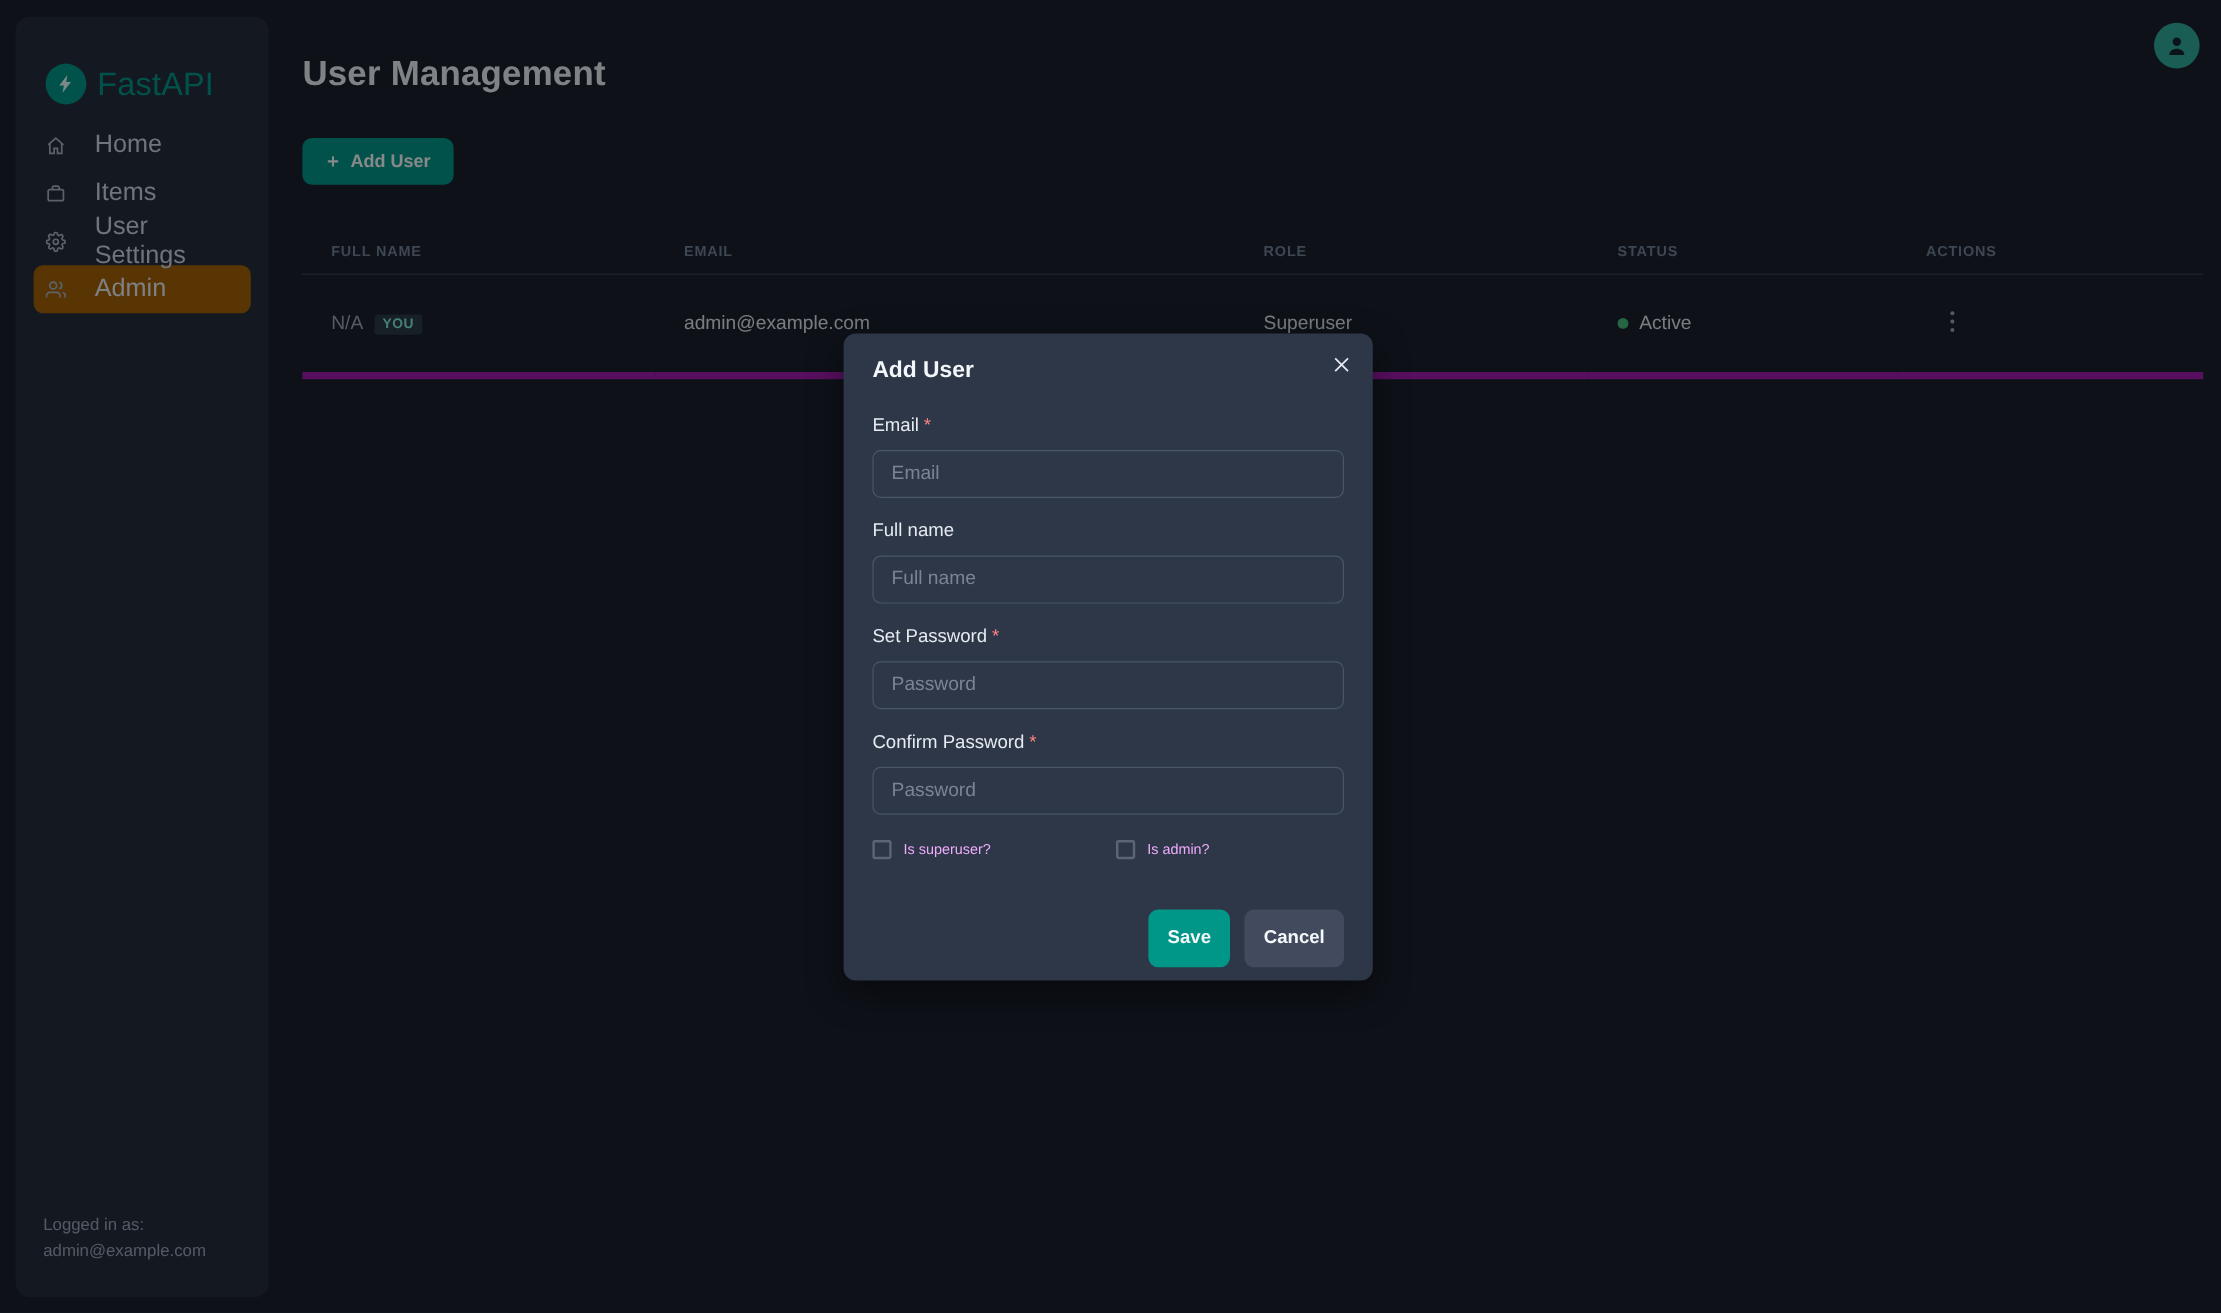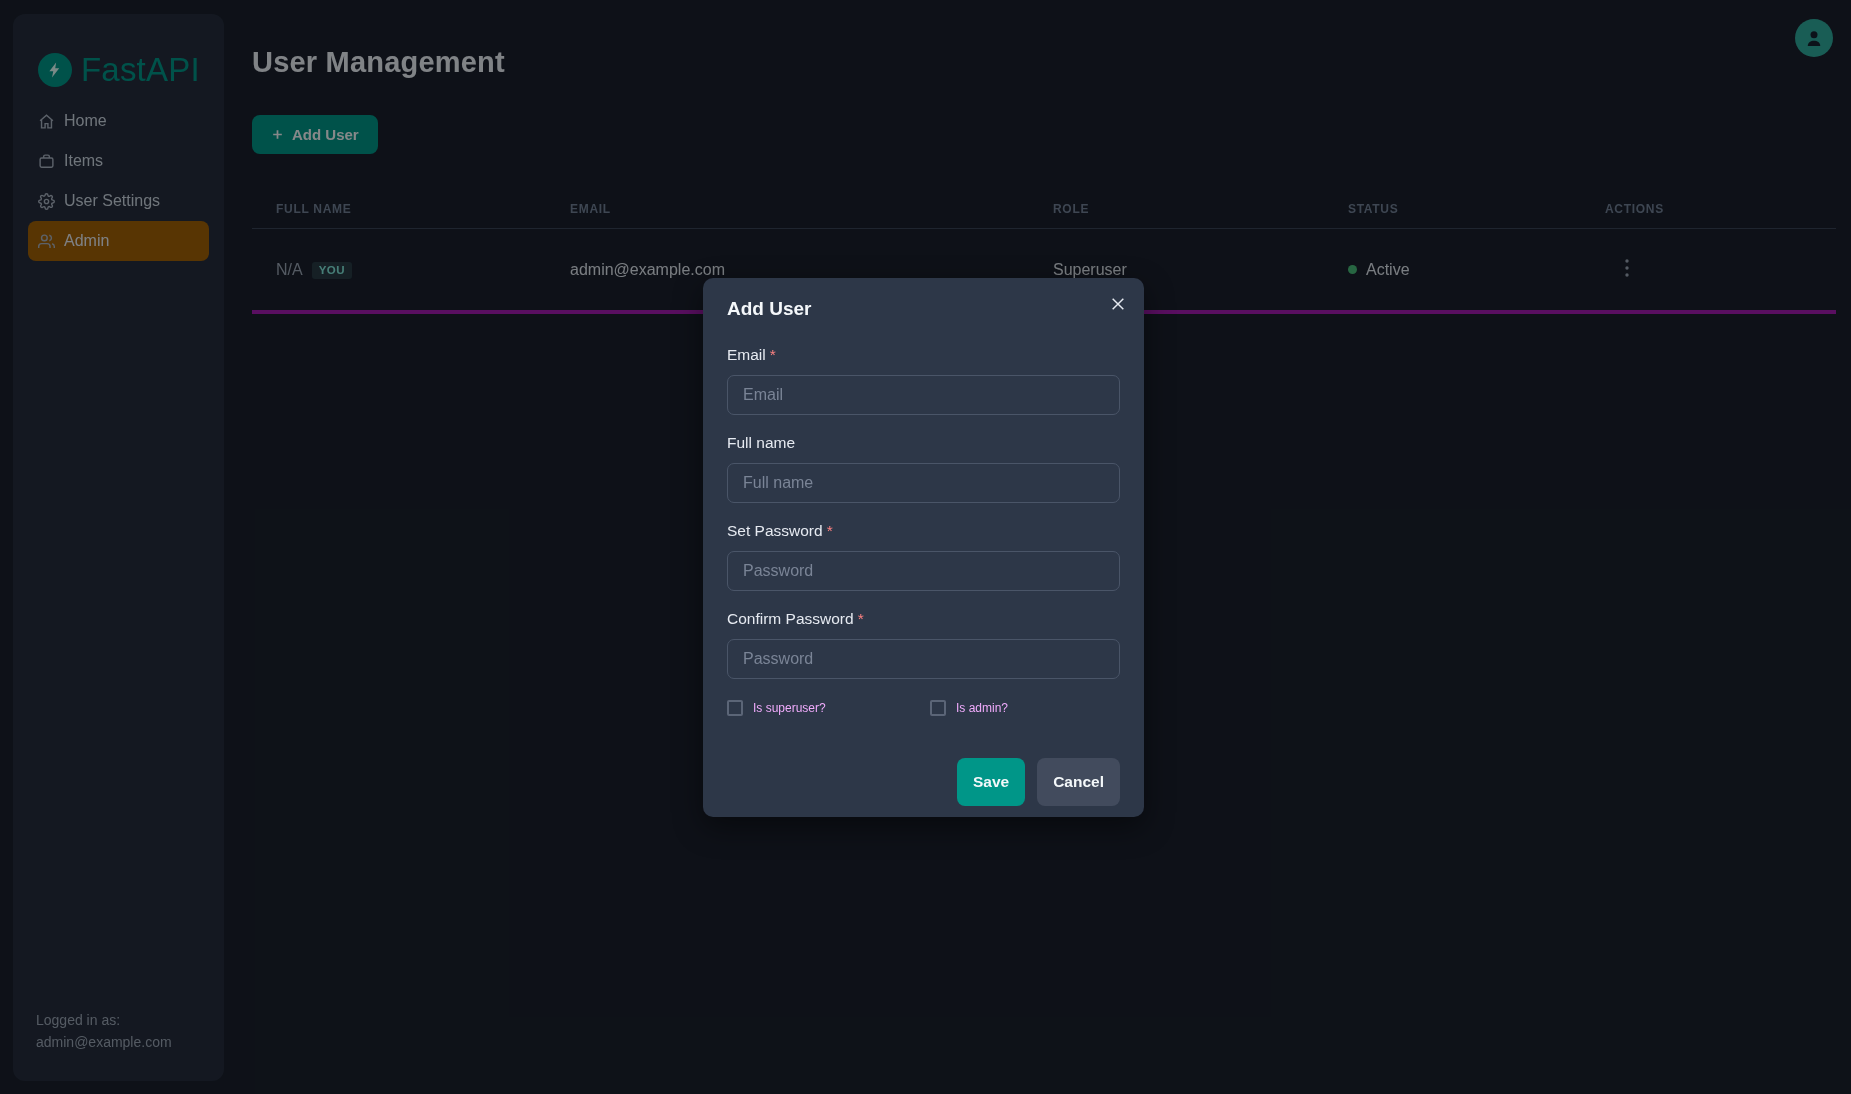--- a/index.html
+++ b/index.html
@@ -19,28 +19,28 @@
   .logo-row {
     display:flex; align-items:center; gap:9px;
     padding:39px 0 0 25px; height:73px;
   }
   .logo-circle {
     width:34px; height:34px; border-radius:50%;
     background:#009688; display:flex; align-items:center; justify-content:center;
     flex:0 0 auto;
   }
   .logo-circle svg { width:18px; height:18px; }
-  .logo-text { font-size:33px; font-weight:500; color:#009688; letter-spacing:.2px; }
+  .logo-text { font-size:27px; font-weight:500; color:#009688; letter-spacing:.2px; }
 
   .nav { margin-top:14px; }
   .nav-item {
-    display:flex; align-items:center; gap:9px;
+    display:flex; align-items:center; gap:24px;
     height:40px; margin:0 15px; padding:0 10px;
     border-radius:8px; cursor:pointer;
-    font-size:16px; color:#CBD5E0;
+    font-size:21px; color:#CBD5E0;
   }
   .nav-item svg { width:17px; height:17px; stroke:#A8B2C1; flex:0 0 auto; }
   .nav-item.active { background:#a16207; color:#E6EAF1; }
 
   .sidebar-footer {
     position:absolute; left:23px; bottom:28px; right:12px;
     font-size:14px; color:#9AA5B4; line-height:22px;
   }
 
   
@@ -63,21 +63,21 @@
   .add-user-btn svg { width:13px; height:13px; stroke:#F4F8FA; }
 
   .user-table { margin-top:42px; width:1584px; border-collapse:collapse; table-layout:fixed; }
   .user-table th {
     text-align:left; font-size:12px; font-weight:700; letter-spacing:.7px;
     color:#718096; text-transform:uppercase;
     padding:6px 24px 12px 24px; border-bottom:1px solid #3A4456;
   }
   .user-table td {
     padding:28px 24px; font-size:16px; color:#DDE3EB;
-    border-bottom:4px solid #a21caf; vertical-align:middle;
+    border-bottom:6px solid #a21caf; vertical-align:middle;
   }
   td.cell-fullname { color:#9AA5B4; }
   .you-badge {
     display:inline-block; margin-left:9px; padding:2px 7px 3px;
     background:rgba(129,230,217,.14); color:#81E6D9;
     font-size:11.5px; font-weight:700; letter-spacing:.5px;
     border-radius:3px; vertical-align:1px;
   }
   .status-cell { display:flex; align-items:center; gap:9px; }
   .status-dot { width:9px; height:9px; border-radius:50%; background:#48BB78; flex:0 0 auto; }

